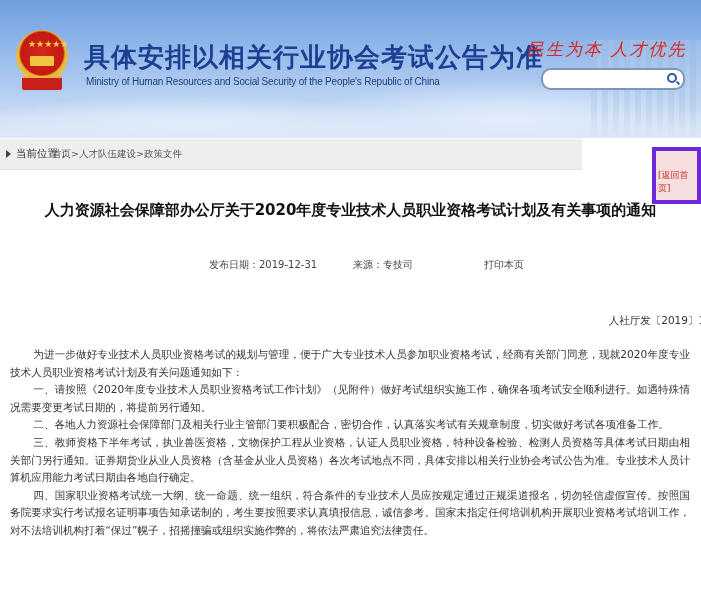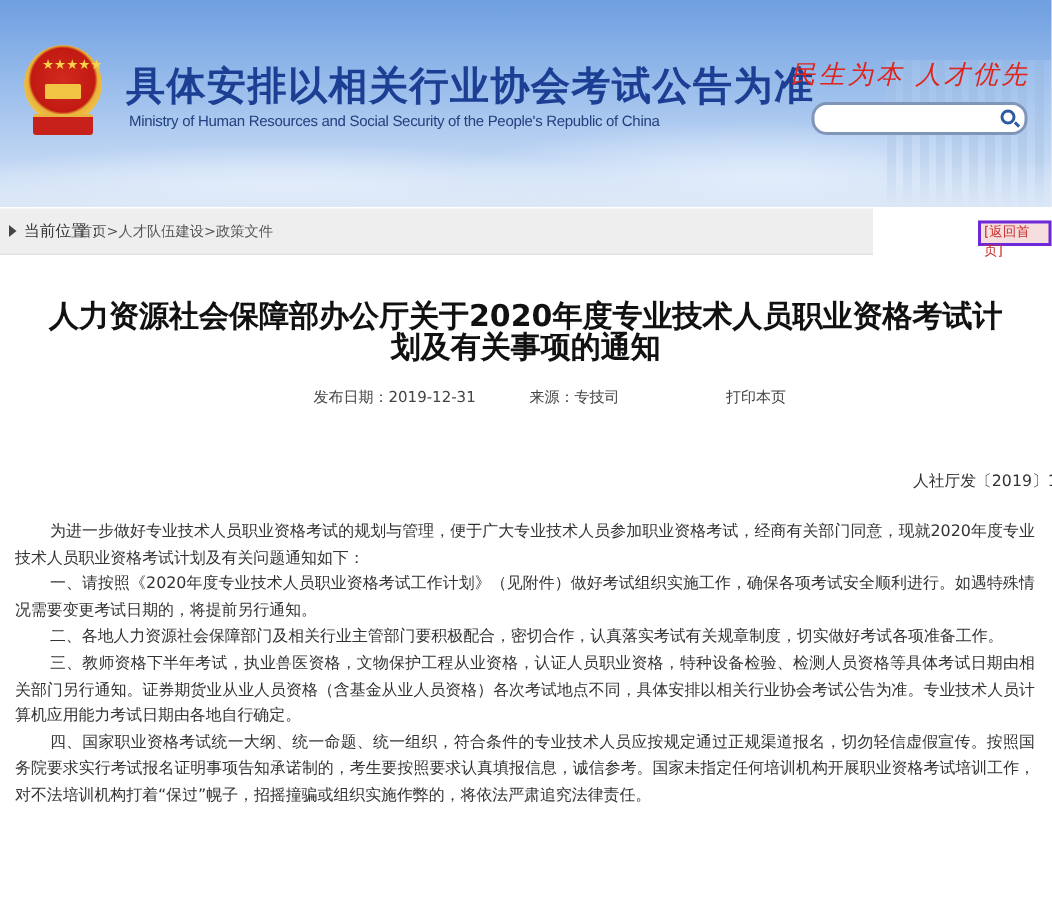--- a/index.html
+++ b/index.html
@@ -26,23 +26,23 @@
   .search { position:absolute; left:541px; top:68px; width:144px; height:22px; background:#ffffff; border:2px solid #7f96b8; border-radius:10px; box-sizing:border-box; }
   .search input { position:absolute; left:6px; top:1px; width:112px; height:16px; border:none; outline:none; background:transparent; font-size:11px; }
   .search .icon { position:absolute; right:6px; top:3px; width:10px; height:10px; border:2px solid #2d5aa4; border-radius:50%; box-sizing:border-box; }
   .search .icon::after { content:""; position:absolute; left:7px; top:7px; width:4px; height:2px; background:#2d5aa4; transform:rotate(45deg); }
 
   .breadcrumb-bar { position:absolute; left:0; top:139px; width:582px; height:30px; background:#eeeeee; border-bottom:1px solid #e2e2e2; }
   .breadcrumb-bar .arrow { position:absolute; left:6px; top:11px; width:0; height:0; border-left:5px solid #444; border-top:4px solid transparent; border-bottom:4px solid transparent; }
   .breadcrumb-bar .label { position:absolute; left:16px; top:8px; font-size:10.5px; color:#333; }
   .breadcrumb-bar .path { position:absolute; left:52px; top:9px; font-size:9.5px; color:#555; }
   .breadcrumb-bar .path span { cursor:pointer; }
-  .return-btn { position:absolute; left:652px; top:147px; height:13px; padding:0 2px; font-size:9px; line-height:13px; color:#c9302c; background:#f7dede; border:2px solid #6d28d9; cursor:pointer; }
+  .return-btn { position:absolute; left:652px; top:147px; height:13px; padding:18px 2px; font-size:9px; line-height:13px; color:#c9302c; background:#f7dede; border:4px solid #6d28d9; cursor:pointer; }
 
-  .doc-title { position:absolute; left:30px; top:200px; width:641px; text-align:center; font-size:20px; font-weight:bold; color:#111; line-height:21px; }
+  .doc-title { position:absolute; left:30px; top:200px; width:641px; text-align:center; font-size:15px; font-weight:bold; color:#111; line-height:21px; }
   .meta { position:absolute; left:0; top:258px; width:701px; font-size:10px; color:#444; }
   .meta .date { position:absolute; left:209px; }
   .meta .source { position:absolute; left:353px; }
   .meta .print { position:absolute; left:484px; cursor:pointer; }
   .doc-no { position:absolute; left:0; top:314px; width:701px; text-align:right; font-size:10.5px; color:#333;padding-left:28px; }
 
   .body-text { position:absolute; left:10px; top:346px; width:680px; font-size:10.6px; color:#333; line-height:17.6px; text-align:justify; }
   .body-text p { margin:0; }
   .body-text p.indent { text-indent:2.2em; }
 </style>

